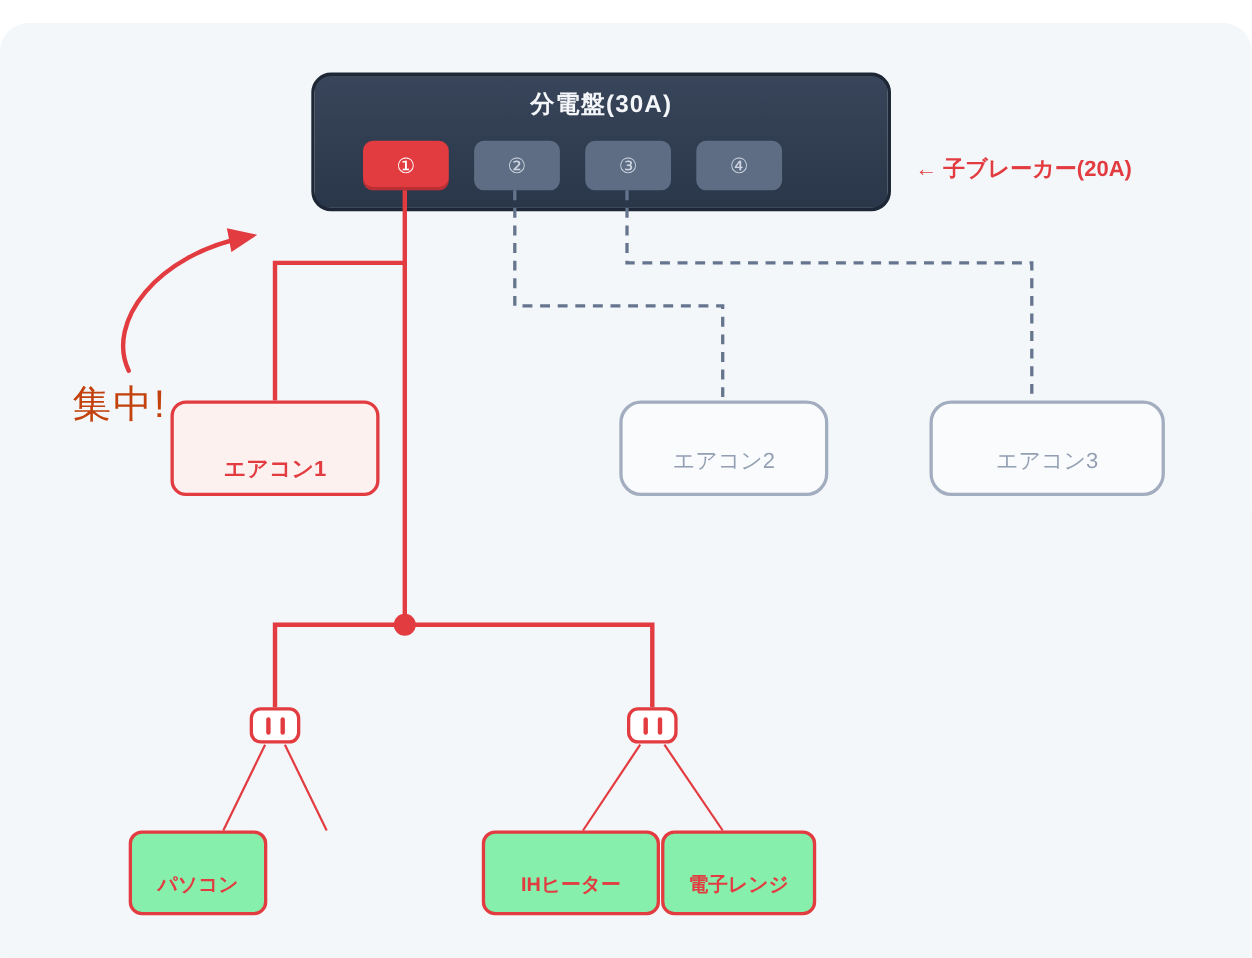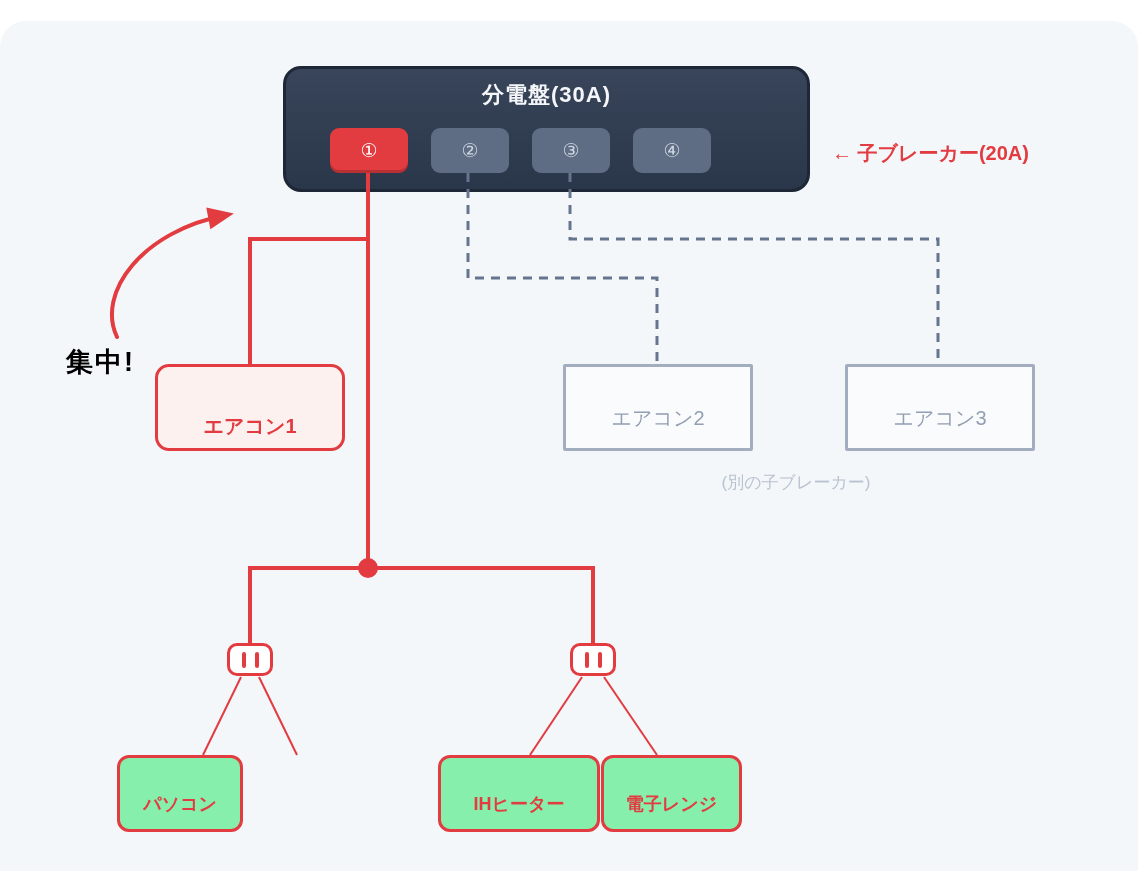--- a/index.html
+++ b/index.html
@@ -12,40 +12,40 @@
          border:3px solid #1d2736;border-radius:18px;box-sizing:border-box;}
   .panel-title{position:absolute;left:0;right:0;top:11px;text-align:center;
          color:#f4f6f9;font-size:22px;font-weight:bold;letter-spacing:1px;}
   .breaker{position:absolute;top:59px;width:78px;height:45px;border-radius:9px;
          display:flex;align-items:center;justify-content:center;font-size:19px;box-sizing:border-box;}
   .breaker.active{background:#e23b40;color:#ffffff;box-shadow:inset 0 -3px 0 rgba(0,0,0,.18);}
   .breaker.inactive{background:#5e6d84;color:#cdd5e0;}
   .b1{left:44px;} .b2{left:145px;} .b3{left:246px;} .b4{left:347px;}
 
   .child-label{position:absolute;left:832px;top:119px;font-size:20px;font-weight:bold;color:#e23b40;}
-  .focus-label{position:absolute;left:66px;top:323px;font-size:27px;font-weight:bold;color:#000000;letter-spacing:2px;}
+  .focus-label{position:absolute;left:66px;top:323px;font-size:35px;font-weight:normal;color:#c2410c;letter-spacing:2px;}
   .note{position:absolute;left:646px;top:450px;width:300px;text-align:center;font-size:17px;color:#b9c2cf;}
 
   
   .wires{position:absolute;left:0;top:0;width:1138px;height:871px;pointer-events:none;z-index:5;}
   .wire-red{stroke:#e23b40;stroke-width:4;fill:none;}
   .wire-dash{stroke:#66758e;stroke-width:3;fill:none;stroke-dasharray:9 7;}
   .wire-fan{stroke:#e23b40;stroke-width:2;fill:none;}
   .junction{fill:#e23b40;}
   .arrow-curve{stroke:#e23b40;stroke-width:4;fill:none;stroke-linecap:round;}
 
   
   .node{position:absolute;box-sizing:border-box;display:flex;align-items:center;justify-content:center;}
   .red-node{border:3px solid #e23b40;background:#fdf1f0;color:#e23b40;font-weight:bold;border-radius:14px;
             font-size:20px;padding-top:38px;}
-  .gray-node{border:3px solid #a2adc0;background:#f9fbfd;color:#939fb2;border-radius:2px;
+  .gray-node{border:3px solid #a2adc0;background:#f9fbfd;color:#939fb2;border-radius:20px;
             font-size:20px;padding-top:22px;}
   .aircon1{left:155px;top:343px;width:190px;height:87px;}
   .aircon2{left:563px;top:343px;width:190px;height:87px;}
-  .aircon3{left:845px;top:343px;width:190px;height:87px;}
+  .aircon3{left:845px;top:343px;width:214px;height:87px;}
 
   .device{border:3px solid #e23b40;background:#86efac;color:#e23b40;font-weight:bold;border-radius:12px;
           font-size:18px;height:77px;top:734px;padding-top:20px;}
   .pc{left:117px;width:126px;}
   .nas{left:267px;width:110px;}
   .ih{left:438px;width:162px;}
   .mw{left:601px;width:141px;}
 
   
   .outlet{position:absolute;width:46px;height:33px;border:3px solid #e23b40;border-radius:10px;background:#ffffff;
@@ -62,21 +62,20 @@
   <div class="panel">
     <div class="panel-title">分電盤(30A)</div>
     <div class="breaker active b1">①</div>
     <div class="breaker inactive b2">②</div>
     <div class="breaker inactive b3">③</div>
     <div class="breaker inactive b4">④</div>
   </div>
 
   <div class="child-label">← 子ブレーカー(20A)</div>
   <div class="focus-label">集中!</div>
-  <div class="note">(別の子ブレーカー)</div>
 
   <svg class="wires" viewBox="0 0 1138 871">
     <defs>
       <marker id="ah" markerUnits="userSpaceOnUse" markerWidth="32" markerHeight="28" refX="20" refY="13" orient="auto">
         <path d="M2 2 L28 13 L2 24 Z" fill="#e23b40"></path>
       </marker>
     </defs>
     <path class="wire-dash" d="M468 152 V257 H657 V343"></path>
     <path class="wire-dash" d="M570 152 V218 H938 V343"></path>
     <path class="wire-red" d="M368 152 V547"></path>

